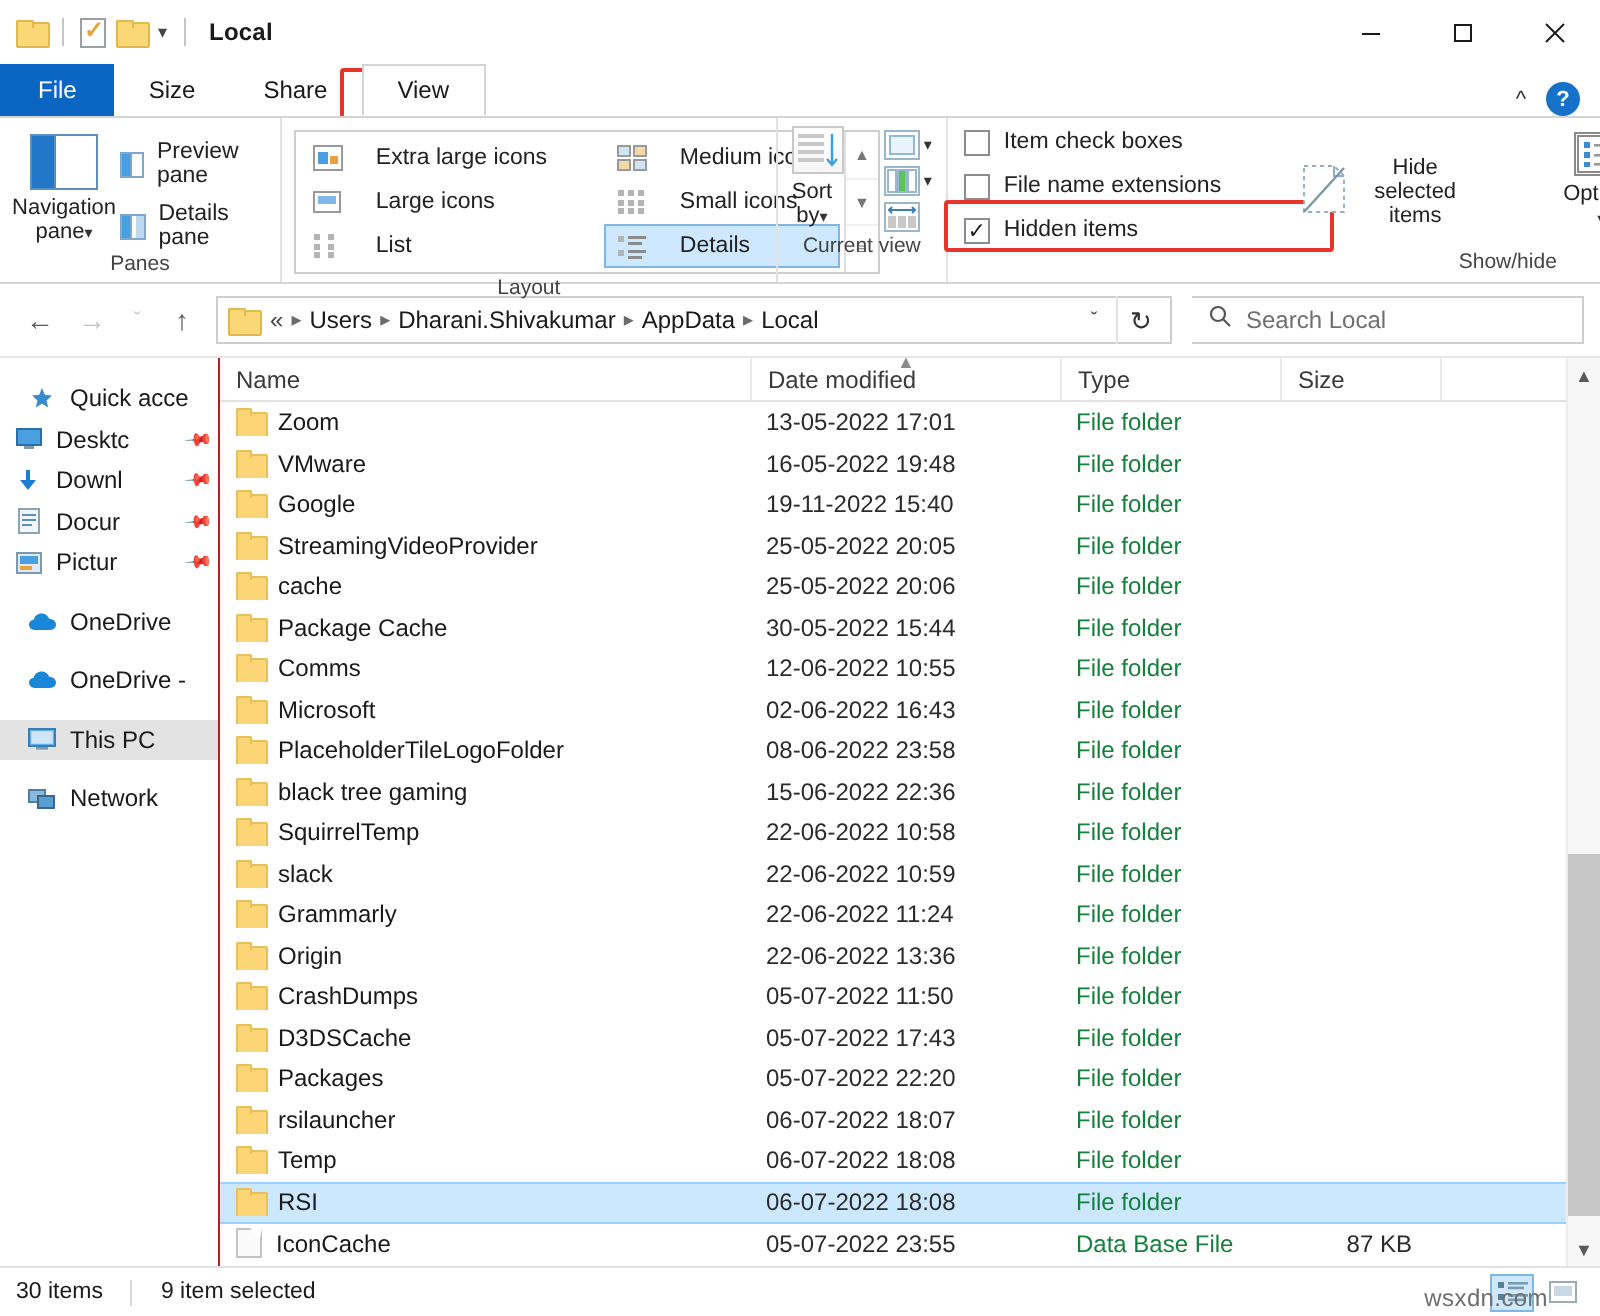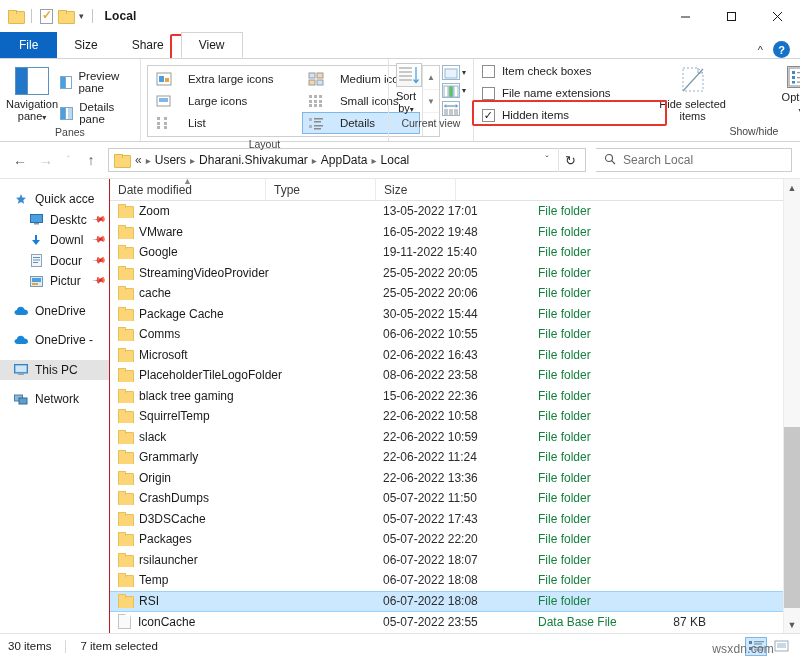--- a/index.html
+++ b/index.html
@@ -74,21 +74,21 @@
   .mini-cmds { display:flex; flex-direction:column; gap:3px; padding-top:2px; }
   .mini-cmd { display:flex; align-items:center; gap:2px; }
   .mini-ico { width:18px; height:15px; border:1px solid #9ab6cc; background:#fff; position:relative; }
 
   
   .sh-body { display:flex; padding:3px 6px 0 8px; position:relative; }
   .checks { display:flex; flex-direction:column; gap:4px; }
   .chk-row { display:flex; align-items:center; gap:7px; font-size:11.5px; color:#222; height:18px; }
   .chk { width:13px; height:13px; border:1px solid #8c8c8c; background:#fff; display:flex; align-items:center; justify-content:center; font-size:11px; color:#1a1a1a; }
   .sh-highlight { position:absolute; border:2.5px solid #e8342b; border-radius:2px; pointer-events:none; }
-  .hide-sel { width:92px; display:flex; flex-direction:column; align-items:center; padding-top:3px; }
+  .hide-sel { width:92px; display:flex; align-items:center; padding-top:3px; }
   .hide-ico { width:30px; height:30px; position:relative; }
   .opt-btn { width:68px; display:flex; flex-direction:column; align-items:center; padding-top:4px; }
   .opt-ico { width:28px; height:22px; border:1px solid #8a8a8a; background:#fff; position:relative; }
 
   
   .addrbar { height:36px; display:flex; align-items:center; gap:2px; padding:0 8px; background:#fff; flex:none; }
   .nav-btn { width:24px; height:24px; display:flex; align-items:center; justify-content:center; font-size:14px; color:#5a5a5a; }
   .nav-btn.dis { color:#c4c4c4; }
   .nav-btn.small { width:17px; font-size:10px; }
   .addr-box { flex:1; height:24px; border:1px solid #cdcdcd; background:#fff; display:flex; align-items:center; padding:0 3px 0 5px; margin-left:3px; }
@@ -97,21 +97,21 @@
   .addr-right { display:flex; align-items:center; gap:1px; }
   .addr-ic { width:20px; height:22px; display:flex; align-items:center; justify-content:center; font-size:10px; color:#444; }
   .refresh { width:24px; height:24px; border-left:1px solid #e4e4e4; display:flex; align-items:center; justify-content:center; font-size:13px; color:#333; }
   .search-box { width:196px; height:24px; border:1px solid #cdcdcd; border-left:none; background:#fff; display:flex; align-items:center; gap:7px; padding:0 8px; margin-left:8px; }
   .search-ph { font-size:12px; color:#707070; }
 
   
   .content { flex:1; display:flex; border-top:1px solid #e6e6e6; min-height:0; }
   .sidebar { width:110px; flex:none; background:#fff; border-right:1px solid #b91c1c; padding-top:10px; overflow:hidden; position:relative; }
   .side-item { height:20.5px; display:flex; align-items:center; gap:6px; padding-left:13px; font-size:12px; color:#1a1a1a; white-space:nowrap; }
-  .side-item.indent { padding-left:28px; }
+  .side-item.indent { padding-left:6px; }
   .side-item.sel { background:#e3e3e3; }
   .side-gap { height:9px; }
   .pin { margin-left:auto; margin-right:4px; color:#3a8ad0; font-size:9px; transform:rotate(40deg); }
   .s-ico { width:16px; flex:none; display:flex; align-items:center; justify-content:center; }
 
   .filelist { flex:1; display:flex; flex-direction:column; min-width:0; position:relative; }
   .colhead { height:22px; display:flex; align-items:flex-end; border-bottom:1px solid #e2e2e2; font-size:12px; color:#3a3a3a; flex:none; position:relative; }
   .col { padding:0 0 3px 8px; position:relative; height:22px; display:flex; align-items:flex-end; }
   .col + .col { border-left:1px solid #eaeaea; }
   .col.name { width:265px; }
@@ -563,20 +563,23 @@
               <rect x="0.5" y="2" width="8" height="6" fill="#8ab8d8" stroke="#4a7fa8"></rect>
               <rect x="5" y="5" width="8" height="6" fill="#5a9fd0" stroke="#36688f"></rect>
             </svg>
         </span>
         <span>Network</span>
       </div>
     </div>
 
     <div class="filelist">
       <div class="colhead">
+        <div class="col name">
+          <span>Name</span>
+        </div>
         <div class="col date">
           <span class="sortmark">▲</span>
           <span>Date modified</span>
         </div>
         <div class="col type">
           <span>Type</span>
         </div>
         <div class="col size">
           <span>Size</span>
         </div>
@@ -636,21 +639,21 @@
             </div>
             <div class="cell date">30-05-2022 15:44</div>
             <div class="cell type">File folder</div>
             <div class="cell size"></div>
           </div>
           <div class="row">
             <div class="cell name">
               <span class="fold"></span>
               <span>Comms</span>
             </div>
-            <div class="cell date">06-06-2022 10:55</div>
+            <div class="cell date">12-06-2022 10:55</div>
             <div class="cell type">File folder</div>
             <div class="cell size"></div>
           </div>
           <div class="row">
             <div class="cell name">
               <span class="fold"></span>
               <span>Microsoft</span>
             </div>
             <div class="cell date">02-06-2022 16:43</div>
             <div class="cell type">File folder</div>
@@ -781,21 +784,21 @@
       <div class="vs-track">
         <div class="vs-thumb" style="top:55%; height:43%;"></div>
       </div>
       <div class="vs-arrow">▼</div>
     </div>
   </div>
 
   <div class="statusbar">
     <span>30 items</span>
     <span class="st-sep"></span>
-    <span>7 item selected</span>
+    <span>9 item selected</span>
     <span class="watermark">wsxdn.com</span>
     <div class="view-btns">
       <div class="vb on">
         <svg width="15" height="12" viewBox="0 0 15 12">
             <g fill="#5a7f9a">
               <rect x="0" y="1" width="3" height="3"></rect>
               <rect x="0" y="7" width="3" height="3"></rect>
             </g>
             <g fill="#7a9ab0">
               <rect x="5" y="1" width="10" height="1.3"></rect>

